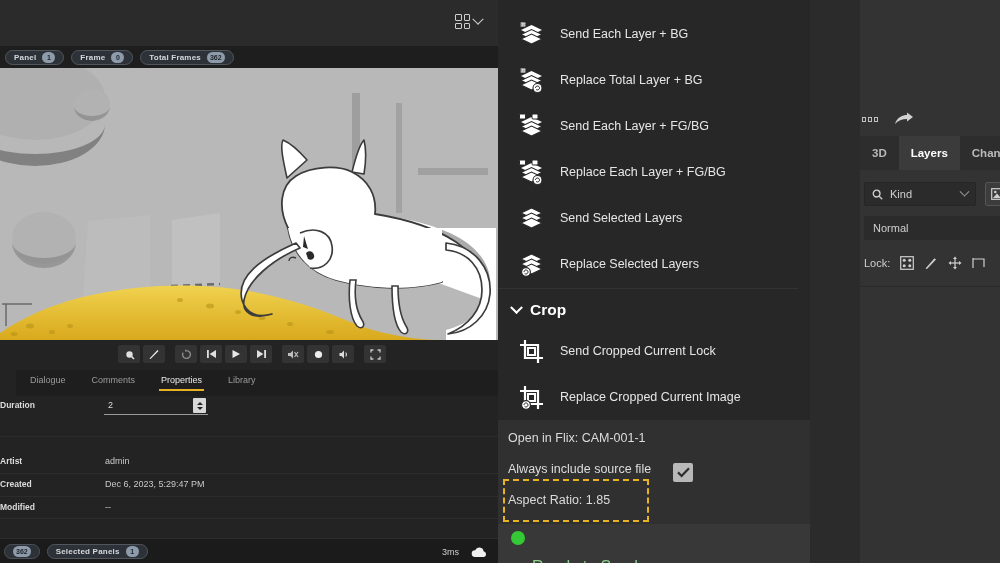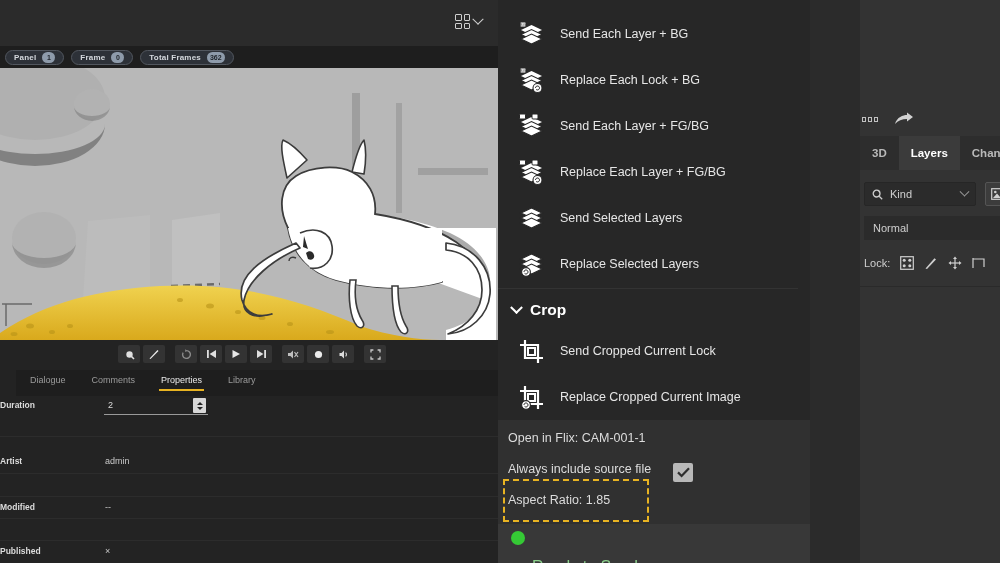--- a/index.html
+++ b/index.html
@@ -309,20 +309,24 @@
         <div class="pkey">Duration</div>
       </div>
       <div class="rowline" style="top:40px;"></div>
 
       <div class="prow" style="top:60px;">
         <div class="pkey">Artist</div>
         <div class="pval">admin</div>
       </div>
       <div class="rowline" style="top:77px;"></div>
 
+      <div class="prow" style="top:83px;">
+        <div class="pkey">Created</div>
+        <div class="pval">Dec 6, 2023, 5:29:47 PM</div>
+      </div>
       <div class="rowline" style="top:100px;"></div>
 
       <div class="prow" style="top:106px;">
         <div class="pkey">Modified</div>
         <div class="pval">--</div>
       </div>
       <div class="rowline" style="top:122px;"></div>
 
       <div class="rowline" style="top:144px;"></div>
 
@@ -333,20 +337,35 @@
     </div>
 
     <div id="dur-field">
       <span id="dur-val">2</span>
       <span id="dur-spin">
         <i class="ar up"></i>
           <i class="ar dn"></i>
       </span>
     </div>
 
+    <div id="statusbar">
+      <div class="pill" style="border-color:#4b5058;background:#2d3138;">
+        <span class="pn">362</span>
+      </div>
+      <div class="pill">
+        <span class="pl">Selected Panels</span>
+        <span class="pn">1</span>
+      </div>
+      <div id="sb-right">
+        <span id="ms">3ms</span>
+        <svg width="17" height="12" viewBox="0 0 17 12">
+          <path d="M4 11 a3.4 3.4 0 0 1 .2 -6.8 a4.4 4.4 0 0 1 8.4 1 a3 3 0 0 1 .4 5.8 Z" fill="#f0f0f0"></path>
+        </svg>
+      </div>
+    </div>
   </div>
 
   <div id="flix">
     <div id="flix-scroll">
 
       <div class="mitem" style="top:11px;">
         <span class="mico">
           <svg width="27" height="27" viewBox="0 0 27 27">
             <path d="M3 9 L13.5 4 L24 9 L13.5 14 Z" fill="#fff"></path>
             <path d="M3 13.5 L13.5 8.5 L24 13.5 L13.5 18.5 Z" fill="#fff" stroke="#272727" stroke-width="1.1"></path>
@@ -363,21 +382,21 @@
           <svg width="27" height="27" viewBox="0 0 27 27">
             <path d="M3 9 L13.5 4 L24 9 L13.5 14 Z" fill="#fff"></path>
             <path d="M3 13.5 L13.5 8.5 L24 13.5 L13.5 18.5 Z" fill="#fff" stroke="#272727" stroke-width="1.1"></path>
             <path d="M3 18 L13.5 13 L24 18 L13.5 23 Z" fill="#fff" stroke="#272727" stroke-width="1.1"></path>
             <rect x="2" y="1" width="6" height="5" rx="1" fill="#fff" stroke="#272727" stroke-width="1"></rect>
             <text x="5" y="5.3" font-size="4" fill="#272727" text-anchor="middle" font-family="sans-serif">BG</text>
             <circle cx="19.5" cy="21" r="4.5" fill="#fff" stroke="#272727" stroke-width="1.1"></circle>
             <path d="M17.5 21 a2 2 0 1 1 .6 1.4" stroke="#272727" stroke-width="1" fill="none"></path>
           </svg>
         </span>
-        <span class="mlabel">Replace Each Lock + BG</span>
+        <span class="mlabel">Replace Total Layer + BG</span>
       </div>
 
       <div class="mitem" style="top:103px;">
         <span class="mico">
           <svg width="27" height="27" viewBox="0 0 27 27">
             <path d="M3 9 L13.5 4 L24 9 L13.5 14 Z" fill="#fff"></path>
             <path d="M3 13.5 L13.5 8.5 L24 13.5 L13.5 18.5 Z" fill="#fff" stroke="#272727" stroke-width="1.1"></path>
             <path d="M3 18 L13.5 13 L24 18 L13.5 23 Z" fill="#fff" stroke="#272727" stroke-width="1.1"></path>
             <rect x="1.5" y="1" width="6" height="5" rx="1" fill="#fff" stroke="#272727" stroke-width="1"></rect>
             <rect x="14" y="1" width="6" height="5" rx="1" fill="#fff" stroke="#272727" stroke-width="1"></rect>

